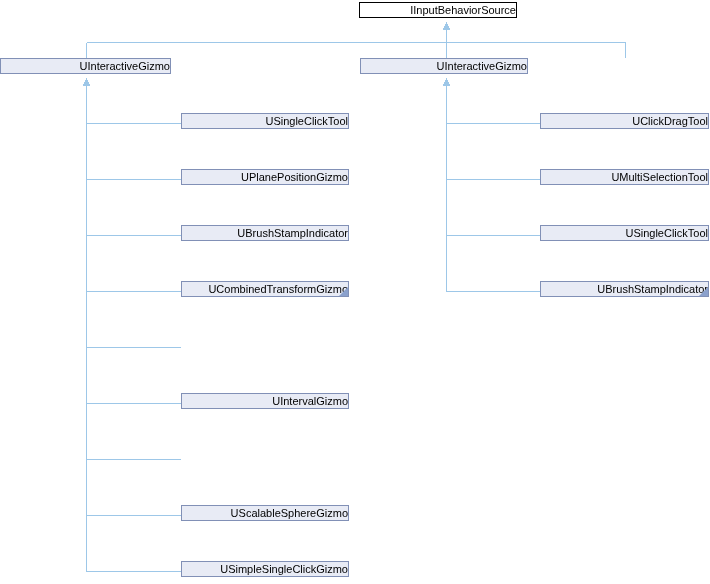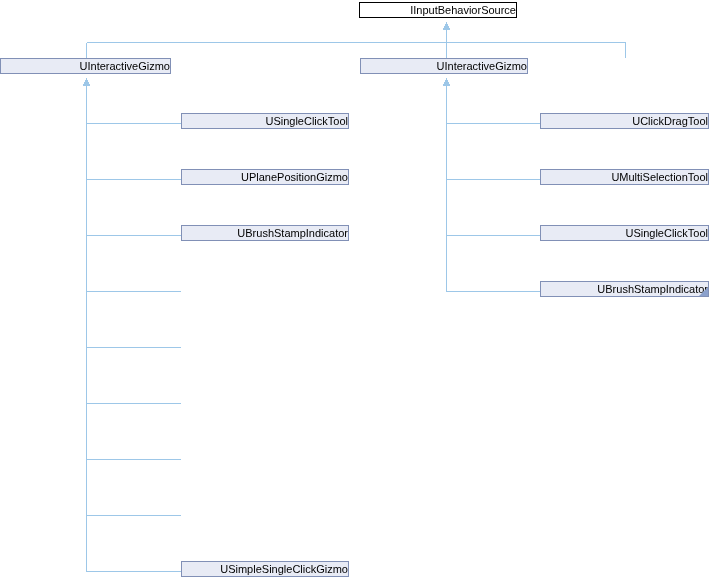--- a/index.html
+++ b/index.html
@@ -54,20 +54,30 @@
 
   <div class="node" style="left:181px;top:113px;width:168px">
     <span class="lbl">USingleClickTool</span>
   </div>
   <div class="node" style="left:181px;top:169px;width:168px">
     <span class="lbl">UPlanePositionGizmo</span>
   </div>
   <div class="node" style="left:181px;top:225px;width:168px">
     <span class="lbl">UBrushStampIndicator</span>
   </div>
+  <div class="node" style="left:181px;top:281px;width:168px">
+    <span class="lbl">UCombinedTransformGizmo</span>
+    <span class="fold"></span>
+  </div>
+  <div class="node" style="left:181px;top:393px;width:168px">
+    <span class="lbl">UIntervalGizmo</span>
+  </div>
+  <div class="node" style="left:181px;top:505px;width:168px">
+    <span class="lbl">UScalableSphereGizmo</span>
+  </div>
   <div class="node" style="left:540px;top:113px;width:169px">
     <span class="lbl">UClickDragTool</span>
   </div>
 
   <div class="node" style="left:181px;top:561px;width:168px">
     <span class="lbl">USimpleSingleClickGizmo</span>
   </div>
   <div class="node" style="left:540px;top:169px;width:169px">
     <span class="lbl">UMultiSelectionTool</span>
   </div>

